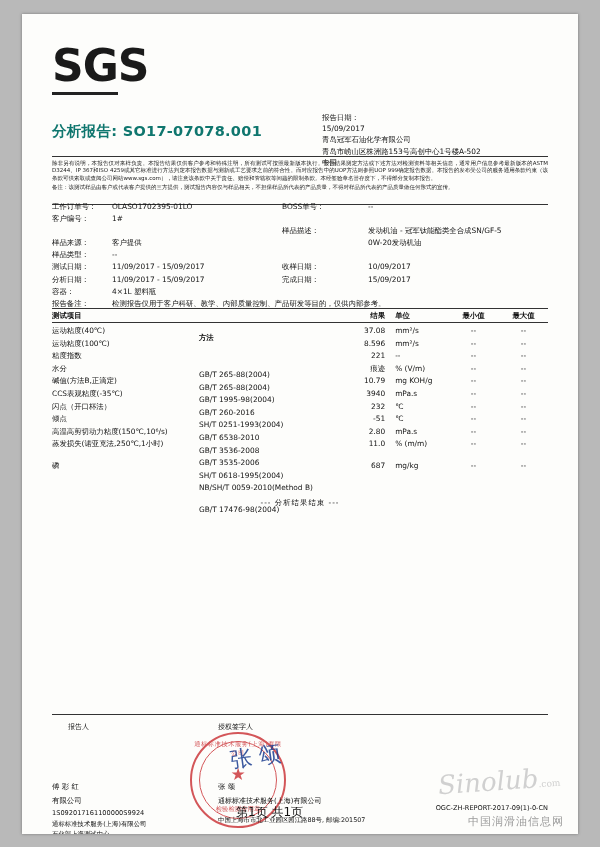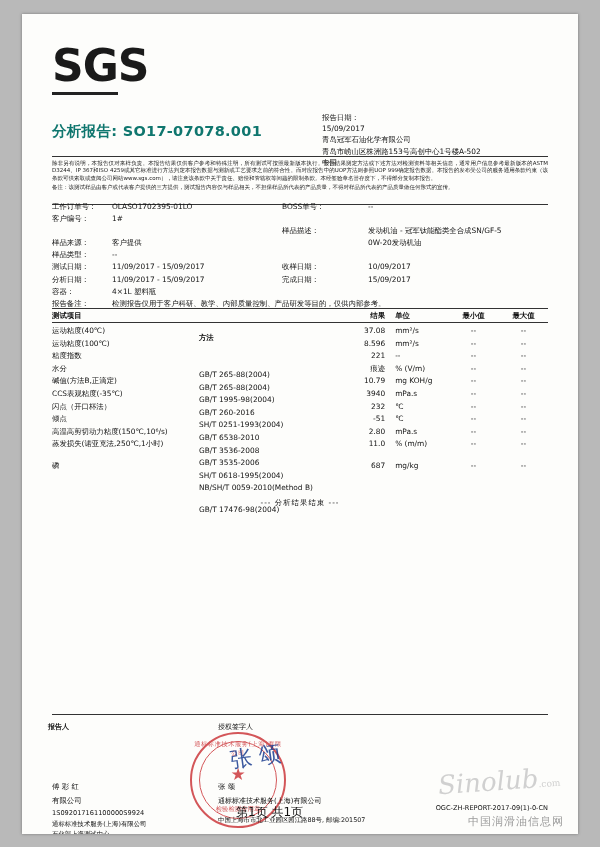--- a/index.html
+++ b/index.html
@@ -73,21 +73,21 @@
   .col-unit{width:54px;padding-left:4px;}
   .col-min{width:52px;text-align:center;}
   .col-max{width:50px;text-align:center;}
   .endline{
     margin-top:24px;text-align:center;font-size:7.4px;letter-spacing:1px;
   }
   
   .foot-rule{
     position:absolute;left:30px;top:700px;width:496px;height:1px;background:#333;
   }
-  .sig-left{position:absolute;left:26px;top:708px;font-size:7px;color:#111;font-weight:bold;}
+  .sig-left{position:absolute;left:46px;top:708px;font-size:7px;color:#111;}
   .sig-center{position:absolute;left:196px;top:708px;font-size:7px;color:#111;}
   .sig-name{position:absolute;left:30px;top:768px;font-size:7.4px;color:#111;}
   .sig-role{position:absolute;left:30px;top:782px;font-size:7.4px;color:#111;}
   .sig-no{position:absolute;left:30px;top:795px;font-size:6.6px;color:#111;}
   .addr1{position:absolute;left:30px;top:806px;font-size:6.4px;color:#111;}
   .addr2{position:absolute;left:30px;top:816px;font-size:6.4px;color:#111;}
   .cn-sig-name{position:absolute;left:196px;top:768px;font-size:7.4px;color:#111;}
   .cn-sig-role{position:absolute;left:196px;top:782px;font-size:7px;color:#111;}
   .cn-addr{position:absolute;left:196px;top:802px;font-size:6.4px;color:#111;}
   .page-no{position:absolute;left:214px;top:790px;font-size:12px;color:#111;}

